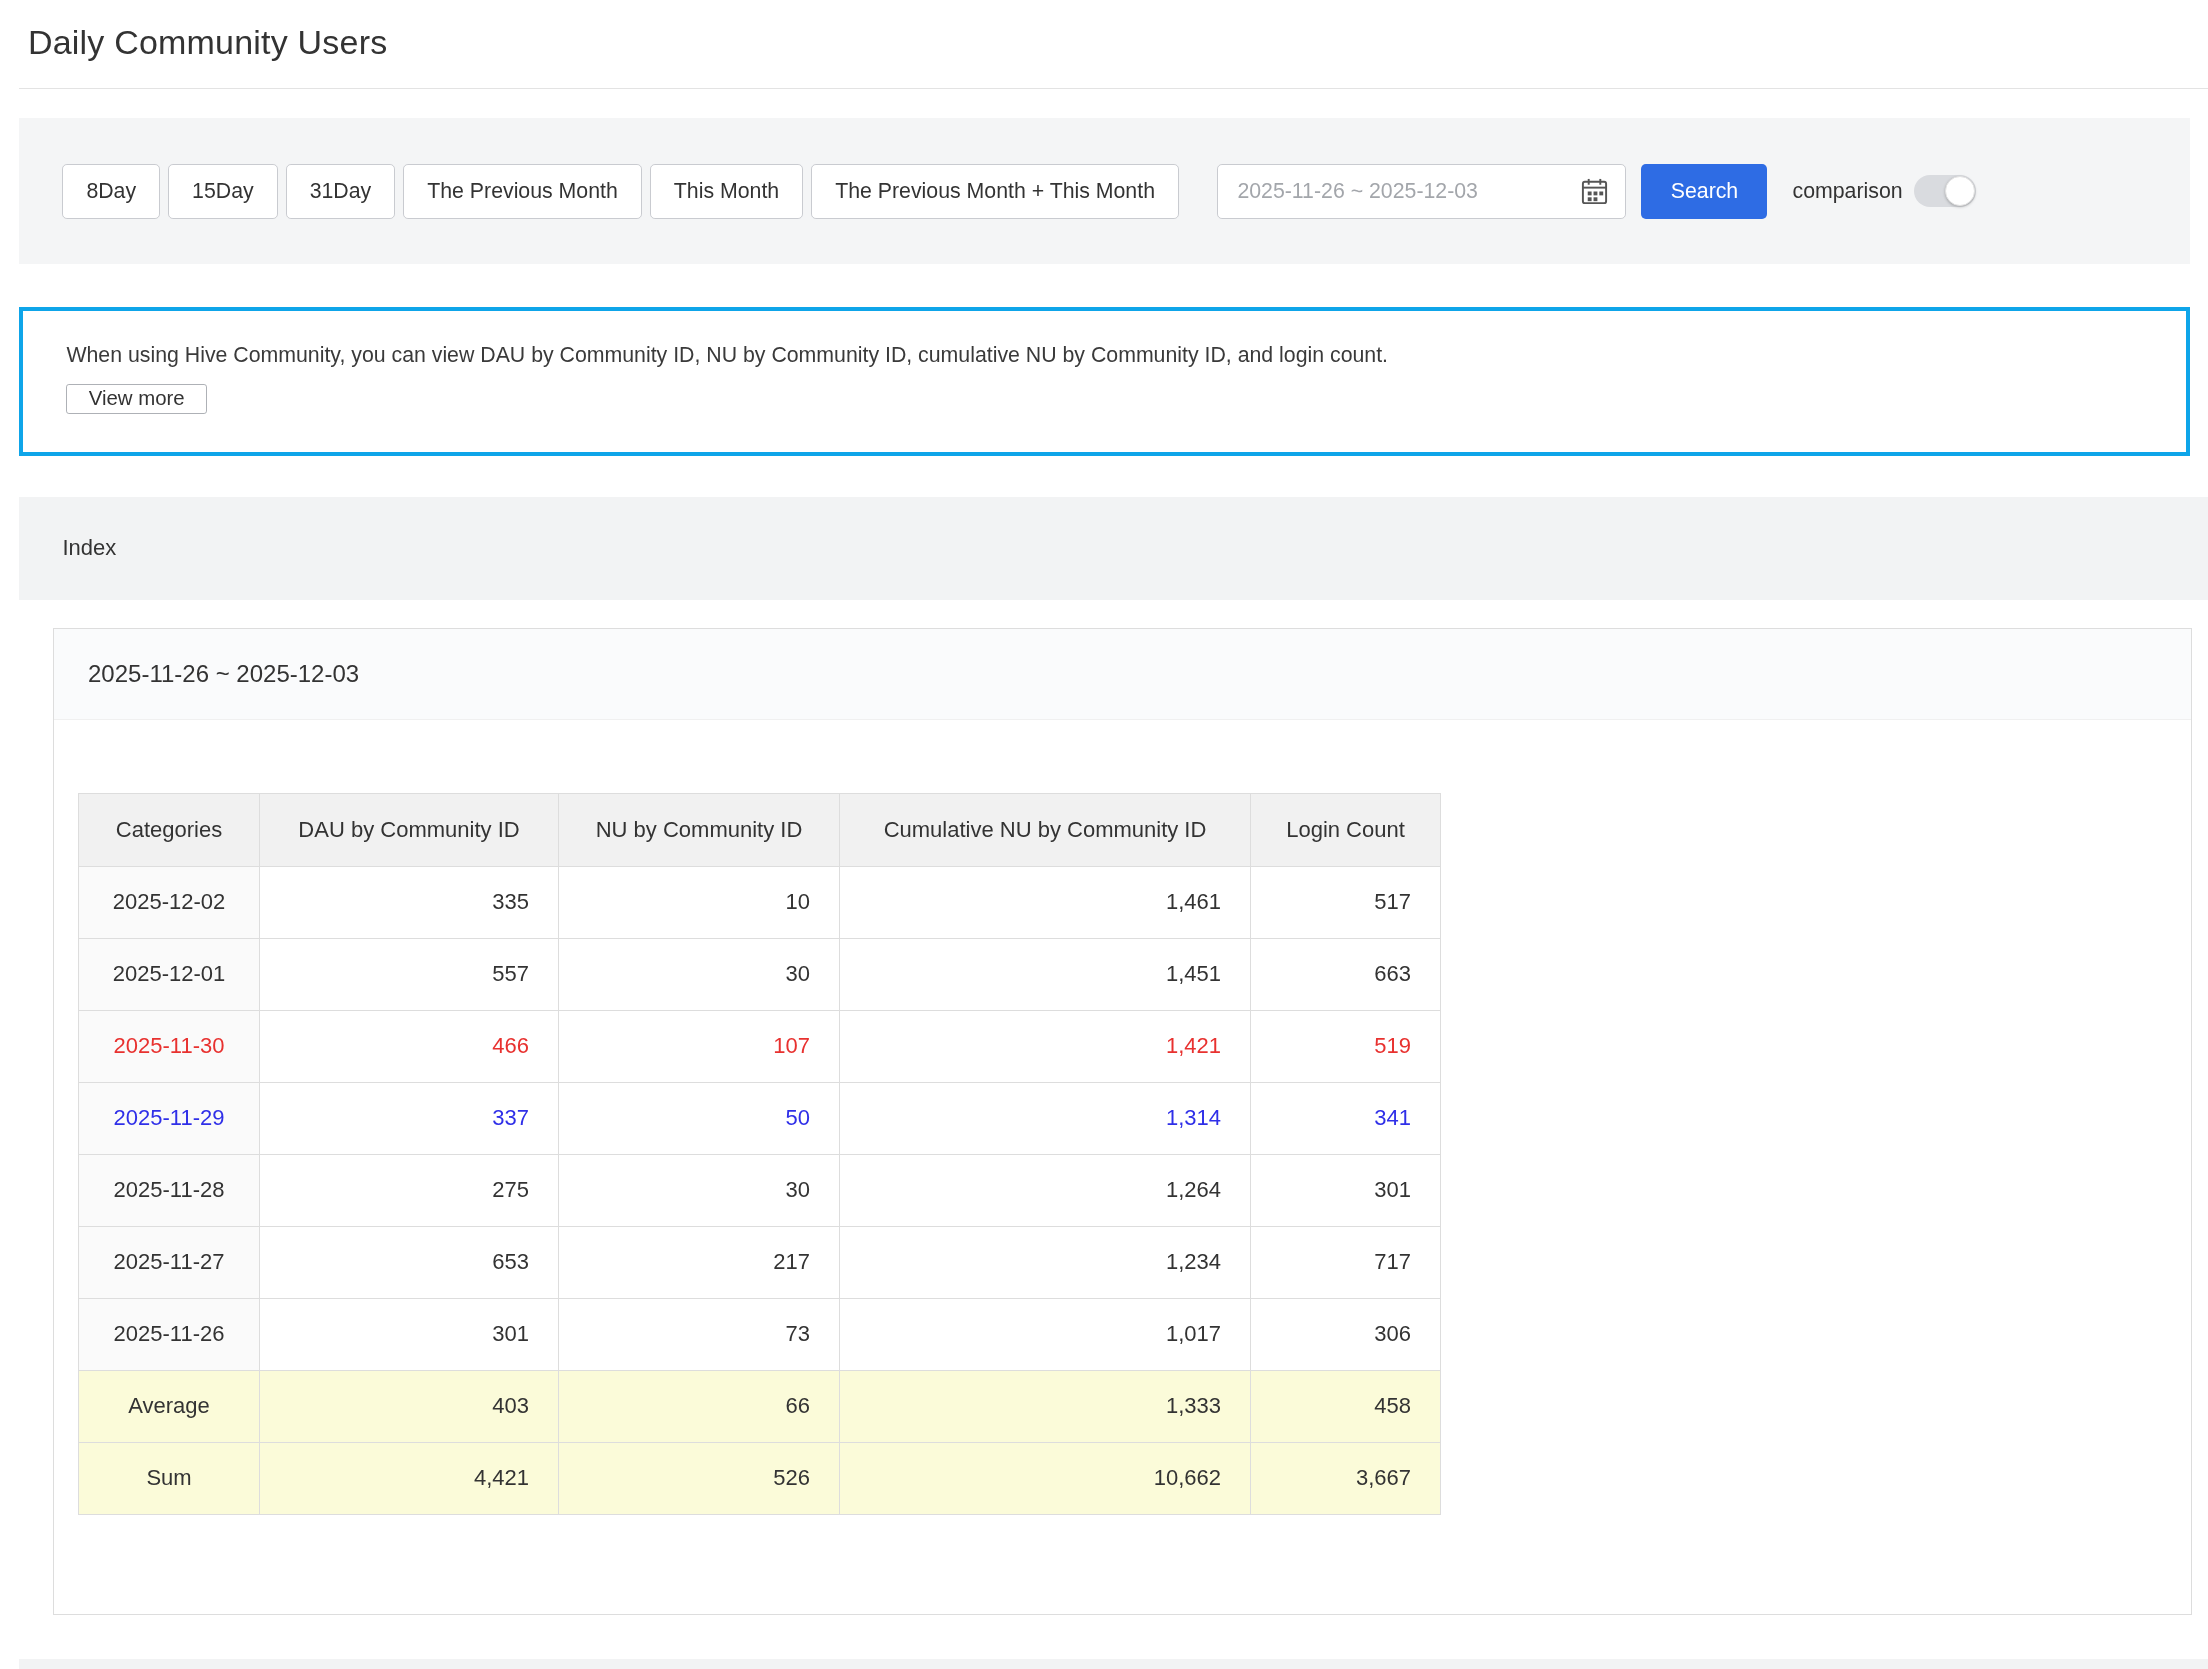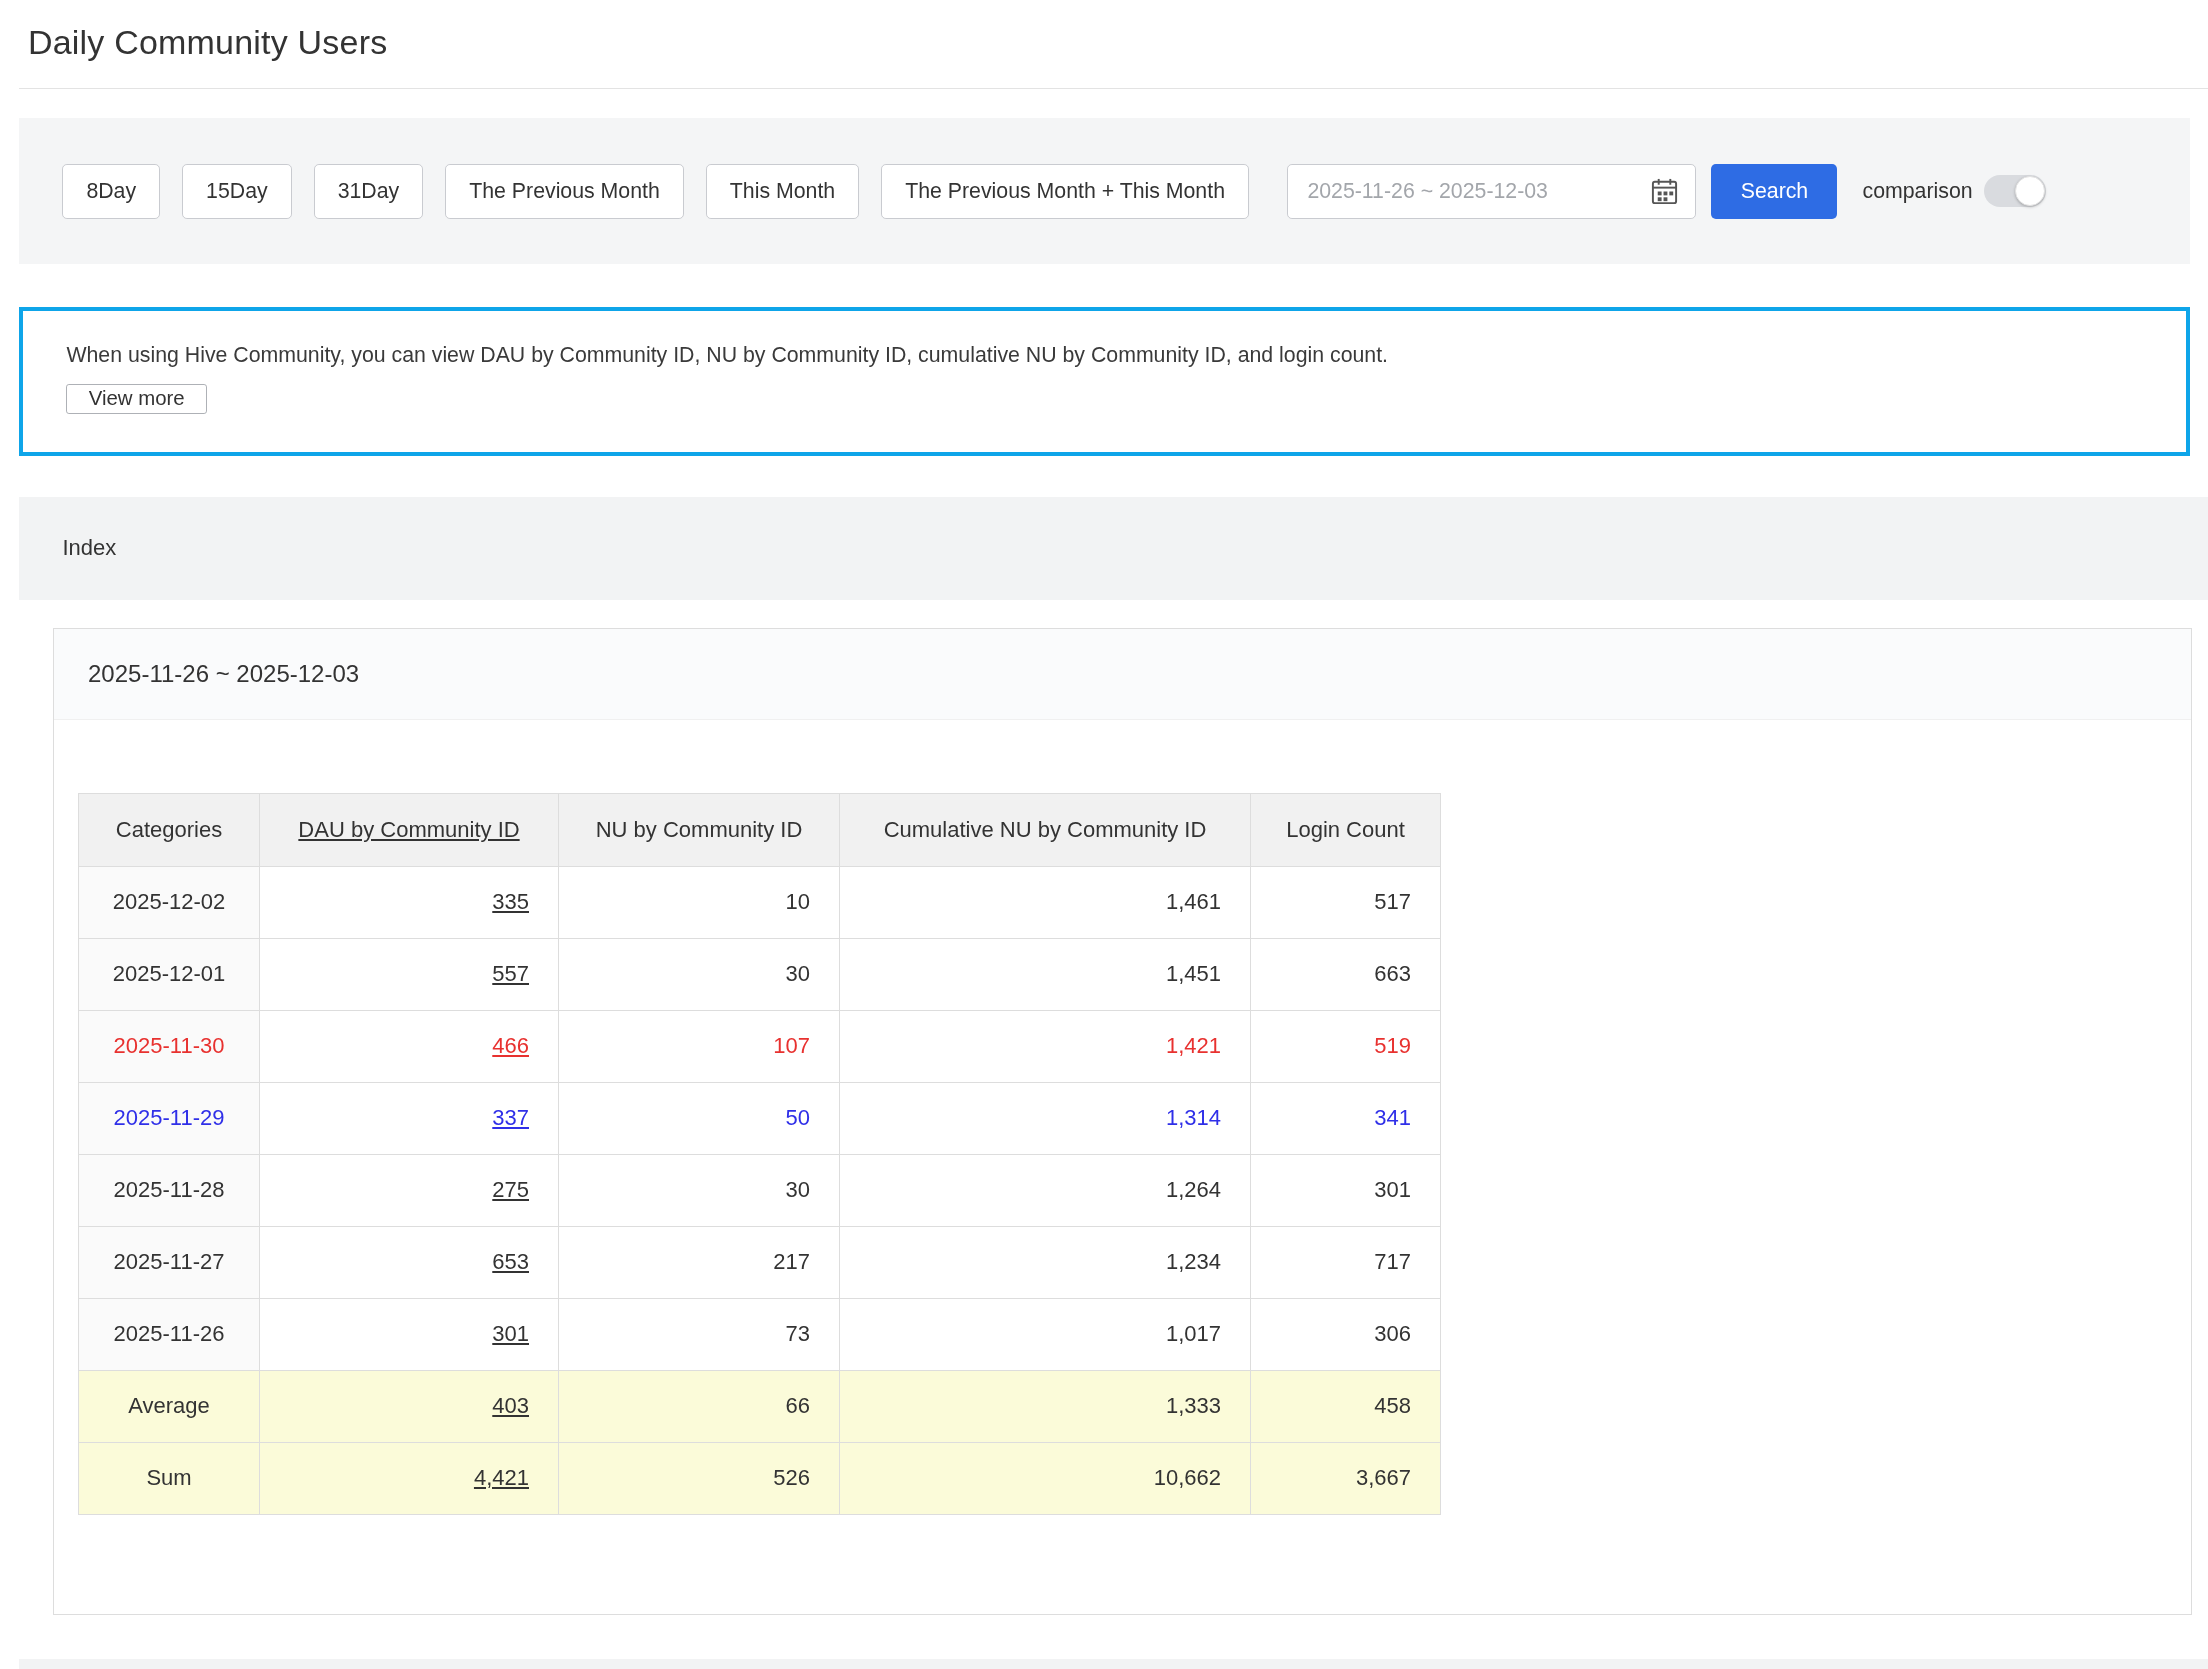--- a/index.html
+++ b/index.html
@@ -8,21 +8,21 @@
 
   .page { position:relative; width:2209px; height:1669px; }
 
   
   .page-title { font-size:34px; font-weight:500; color:#333; padding:23px 0 0 28px; letter-spacing:0.2px; }
   .title-divider { border:none; border-top:1px solid #e3e3e3; margin:26px 0 0 19.4px; }
 
   
   .toolbar { margin:29px 19.4px 0 19.4px; height:146px; background:#f4f5f6;
     display:flex; align-items:center; padding:0 43px; }
-  .quick-ranges { display:flex; gap:22px; }
+  .quick-ranges { display:flex; gap:8px; }
   .range-btn { height:55px; padding:0 23px; background:#fff; border:1px solid #c9cbd0;
     border-radius:4.9px; font-size:21.3px; color:#333; cursor:pointer; white-space:nowrap;
     font-family:"Liberation Sans", sans-serif; }
   .date-field { margin-left:38px; width:409px; height:55px; background:#fff;
     border:1px solid #c9cbd0; border-radius:4.9px; display:flex; align-items:center;
     padding:0 15.5px 0 19.4px; }
   .date-input { flex:1; border:none; outline:none; background:transparent;
     font-size:21.3px; color:#a3a6ab; font-family:"Liberation Sans", sans-serif; }
   .cal-icon { width:29px; height:29px; display:inline-flex; flex:0 0 auto; cursor:pointer; }
   .search-btn { margin-left:15.5px; width:126px; height:55px; border:none; border-radius:4.9px;
@@ -53,21 +53,21 @@
     display:flex; align-items:center; padding-left:34px; font-size:24px; color:#333; }
   .card-body { padding:37px 0 0 24px; }
 
   
   .data-table { border-collapse:collapse; table-layout:fixed; width:1363px;
     font-size:22px; color:#333;margin-top:36px; }
   .data-table th, .data-table td { border:1px solid #dddddd; }
   .data-table th { height:73px; background:#f1f1f1; font-weight:400; text-align:center; }
   .data-table td { height:72px; }
   .data-table th:nth-child(1), .data-table td:nth-child(1) { width:181px; }
-  .data-table th:nth-child(2), .data-table td:nth-child(2) { width:299px;text-decoration:underline; }
+  .data-table th:nth-child(2), .data-table td:nth-child(2) { width:299px; }
   .data-table th:nth-child(3), .data-table td:nth-child(3) { width:281px; }
   .data-table th:nth-child(4), .data-table td:nth-child(4) { width:411px; }
   .data-table th:nth-child(5), .data-table td:nth-child(5) { width:190px; }
   .cat-cell { background:#fafafa; text-align:center; }
   .num-cell { background:#fff; text-align:right; padding-right:29px; }
   tr.row-sunday td { color:var(--sunday,#e8312f); }
   tr.row-saturday td { color:var(--saturday,#2f2fe8); }
   tr.row-summary .cat-cell, tr.row-summary .num-cell { background:var(--summary-bg,#fbfbd9); }
 
   

